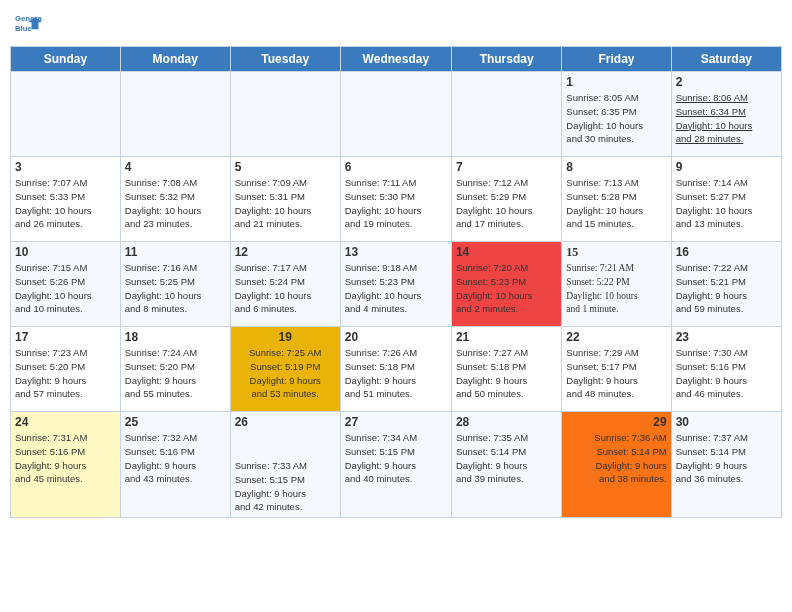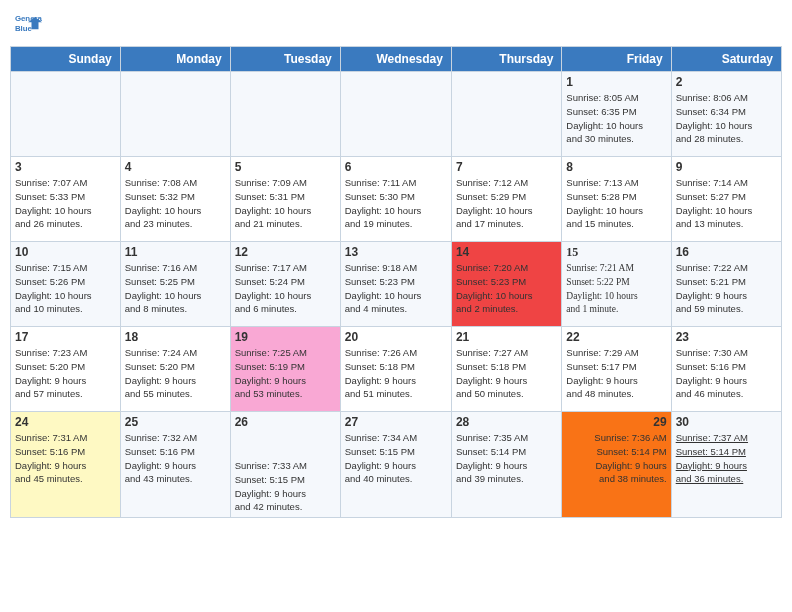--- a/index.html
+++ b/index.html
@@ -47,21 +47,21 @@
     }
     .calendar-table {
       width: 100%;
       border-collapse: collapse;
       font-size: 10px;
     }
     .calendar-table thead tr th {
       background: #3a7abf;
       color: #fff;
       padding: 5px 8px;
-      text-align: right;
+      text-align: center;
       font-size: 12px;
       font-weight: bold;
       border: 1px solid #c8d4e0;
     }
     .calendar-table tbody tr td {
       border: 1px solid #c8d4e0;
       vertical-align: top;
       padding: 3px 4px;
       width: 113px;
       height: 85px;
@@ -133,21 +133,21 @@
         <td class="cell-empty" style="background: rgb(245, 248, 252);"></td>
         <td style="background: rgb(245, 248, 252);">
           <span class="day-number">1</span>
           <div class="day-info" style="white-space: pre-line;">Sunrise: 8:05 AM
 Sunset: 6:35 PM
 Daylight: 10 hours
 and 30 minutes.</div>
         </td>
         <td style="background: rgb(245, 248, 252);">
           <span class="day-number">2</span>
-          <div class="day-info" style="white-space: pre-line;">Sunrise: 8:06 AM
+          <div class="day-info" style="white-space: pre-line; text-decoration: underline;">Sunrise: 8:06 AM
 Sunset: 6:34 PM
 Daylight: 10 hours
 and 28 minutes.</div>
         </td>
       </tr>
       <tr>
         <td style="background: rgb(255, 255, 255);">
           <span class="day-number">3</span>
           <div class="day-info" style="white-space: pre-line;">Sunrise: 7:07 AM
 Sunset: 5:33 PM
@@ -256,21 +256,21 @@
 Daylight: 9 hours
 and 57 minutes.</div>
         </td>
         <td style="background: rgb(255, 255, 255);">
           <span class="day-number">18</span>
           <div class="day-info" style="white-space: pre-line;">Sunrise: 7:24 AM
 Sunset: 5:20 PM
 Daylight: 9 hours
 and 55 minutes.</div>
         </td>
-        <td style="background: #f9a8d4;">
+        <td style="background: #eab308; text-align: center;">
           <span class="day-number">19</span>
           <div class="day-info" style="white-space: pre-line;">Sunrise: 7:25 AM
 Sunset: 5:19 PM
 Daylight: 9 hours
 and 53 minutes.</div>
         </td>
         <td style="background: rgb(255, 255, 255);">
           <span class="day-number">20</span>
           <div class="day-info" style="white-space: pre-line;">Sunrise: 7:26 AM
 Sunset: 5:18 PM
@@ -337,20 +337,20 @@
         </td>
         <td style="background: #f97316; text-align: right;">
           <span class="day-number">29</span>
           <div class="day-info" style="white-space: pre-line;">Sunrise: 7:36 AM
 Sunset: 5:14 PM
 Daylight: 9 hours
 and 38 minutes.</div>
         </td>
         <td style="background: rgb(245, 248, 252);">
           <span class="day-number">30</span>
-          <div class="day-info" style="white-space: pre-line; text-decoration: underline;">Sunrise: 7:37 AM
+          <div class="day-info" style="white-space: pre-line;">Sunrise: 7:37 AM
 Sunset: 5:14 PM
 Daylight: 9 hours
 and 36 minutes.</div>
         </td>
       </tr>
     </tbody>
 </table>
 
 </body></html>

